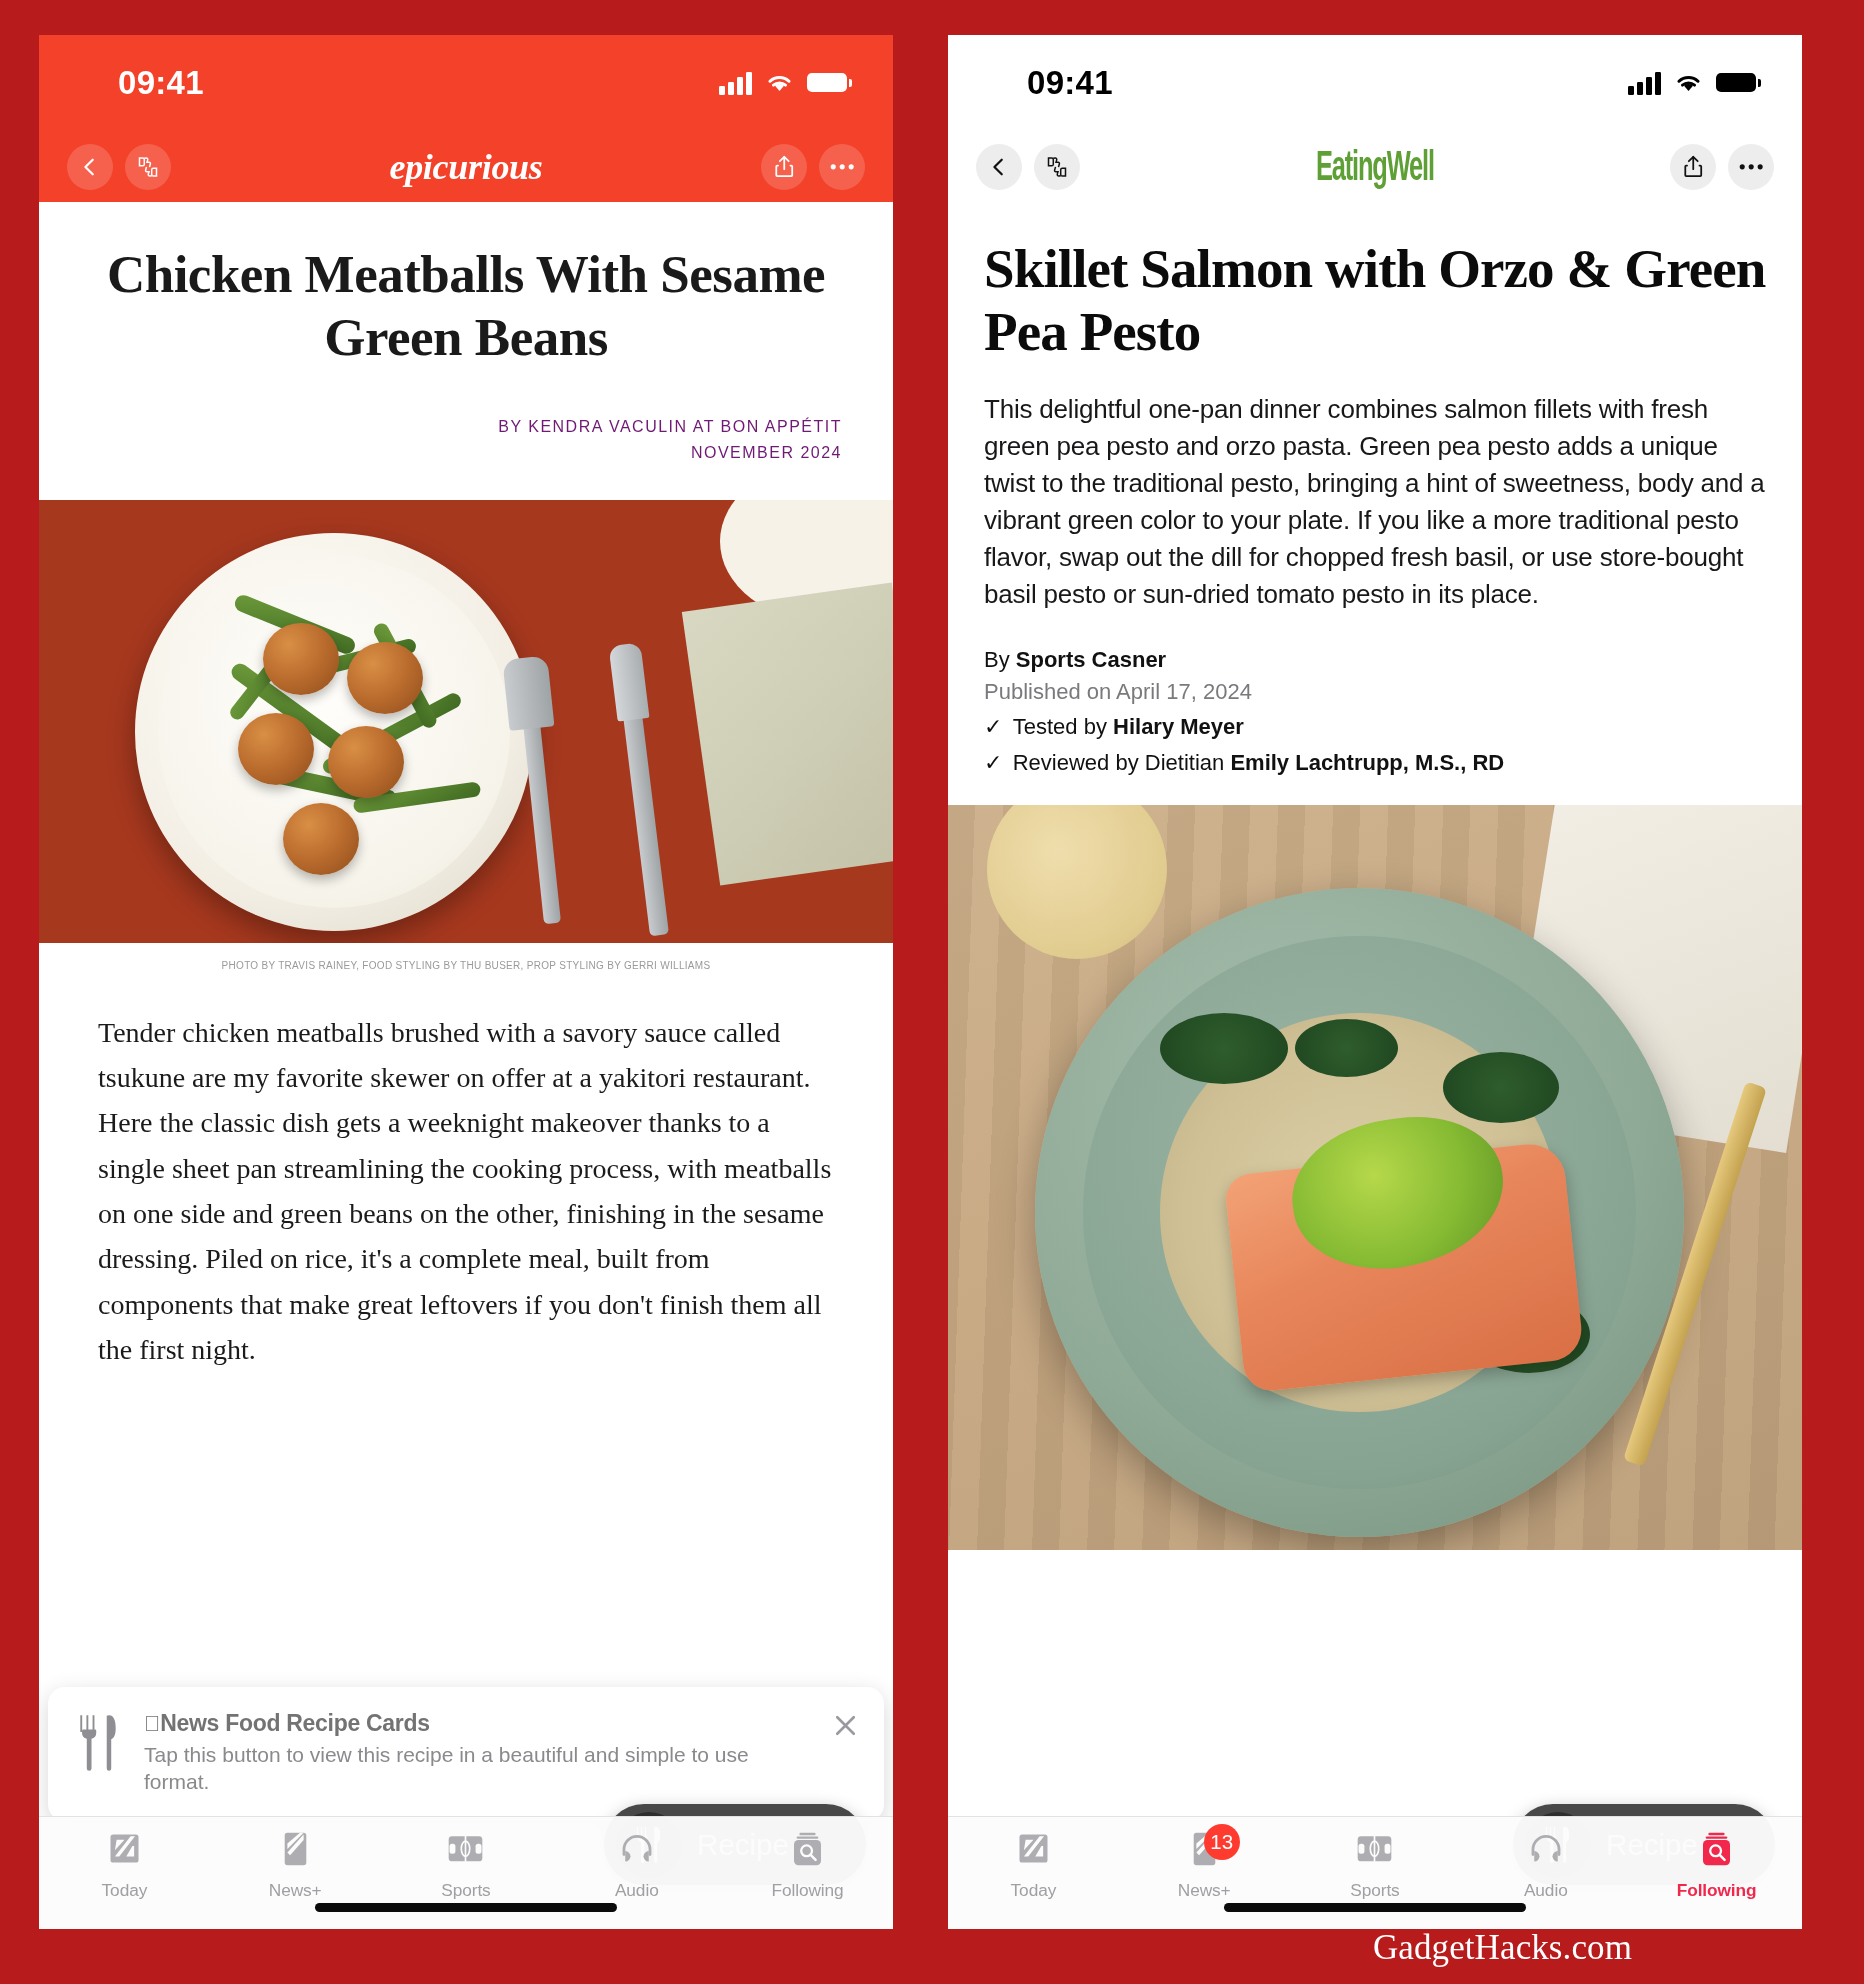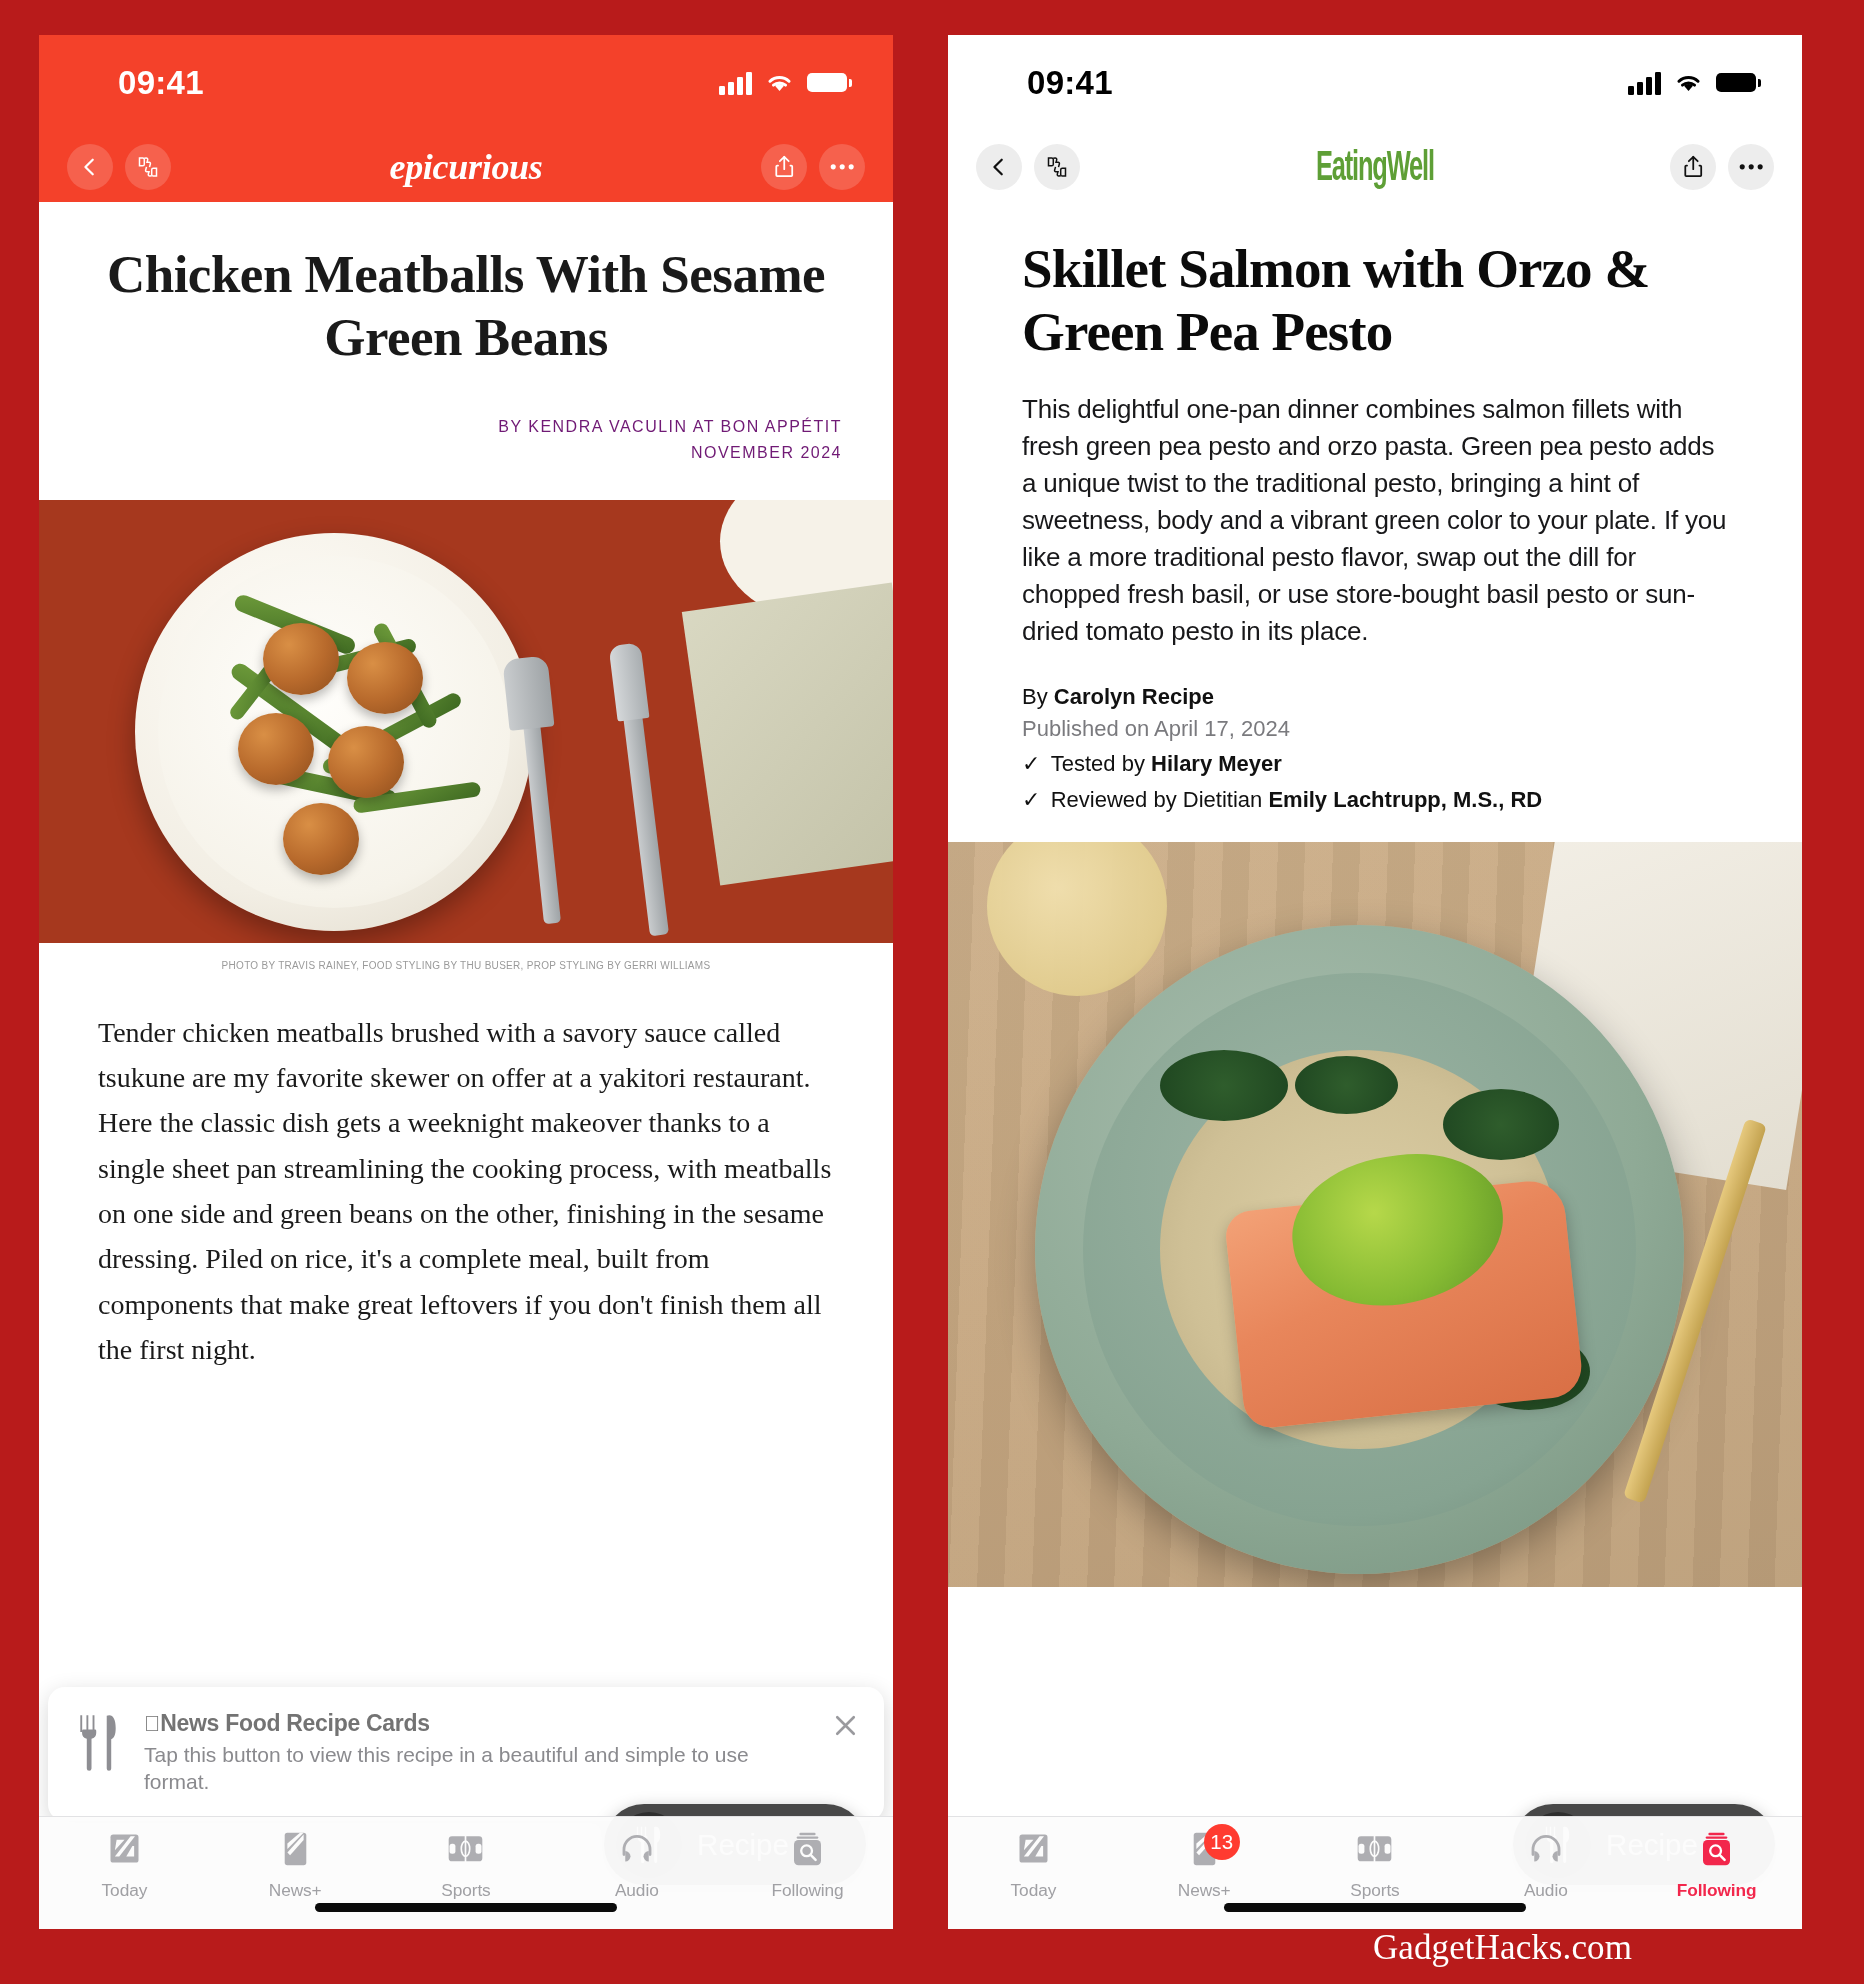--- a/index.html
+++ b/index.html
@@ -112,21 +112,21 @@
     padding: 16.7px 0 0; text-align: center;
     color: #9A9A9A; font-size: 10px; letter-spacing: 0.3px;
   }
   .l-body {
     padding: 39px 59px 0;
     font-family: "Liberation Serif", serif;
     font-size: 28px; line-height: 1.62; color: #1B1B1B;
   }
 
   
-  .r-head { padding: 36px 74px 0; }
+  .r-head { padding: 36px 36px 0; }
   .r-title {
     font-family: "Liberation Serif", serif;
     font-weight: 700; font-size: 55px; line-height: 1.14;
     color: #0B0B0B; letter-spacing: -0.9px;
   }
   .r-desc {
     margin-top: 28px;
     font-size: 26px; line-height: 1.42; color: #18181A;
     letter-spacing: -0.2px;
   }
@@ -547,21 +547,21 @@
           </svg>
         </div>
       </div>
     </div>
 
     <div class="page">
       <div class="r-head">
         <div class="r-title">Skillet Salmon with Orzo &amp; Green Pea Pesto</div>
         <div class="r-desc">This delightful one-pan dinner combines salmon fillets with fresh green pea pesto and orzo pasta. Green pea pesto adds a unique twist to the traditional pesto, bringing a hint of sweetness, body and a vibrant green color to your plate. If you like a more traditional pesto flavor, swap out the dill for chopped fresh basil, or use store-bought basil pesto or sun-dried tomato pesto in its place.</div>
         <div class="r-meta">
-          <div><span>By </span><b>Carolyn Recipe</b></div>
+          <div><span>By </span><b>Sports Casner</b></div>
           <div class="muted">Published on April 17, 2024</div>
           <div class="row">
             <span>✓</span>
             <span><span>Tested by </span><b>Hilary Meyer</b></span>
           </div>
           <div class="row">
             <span>✓</span>
             <span><span>Reviewed by Dietitian </span><b>Emily Lachtrupp, M.S., RD</b></span>
           </div>
         </div>

